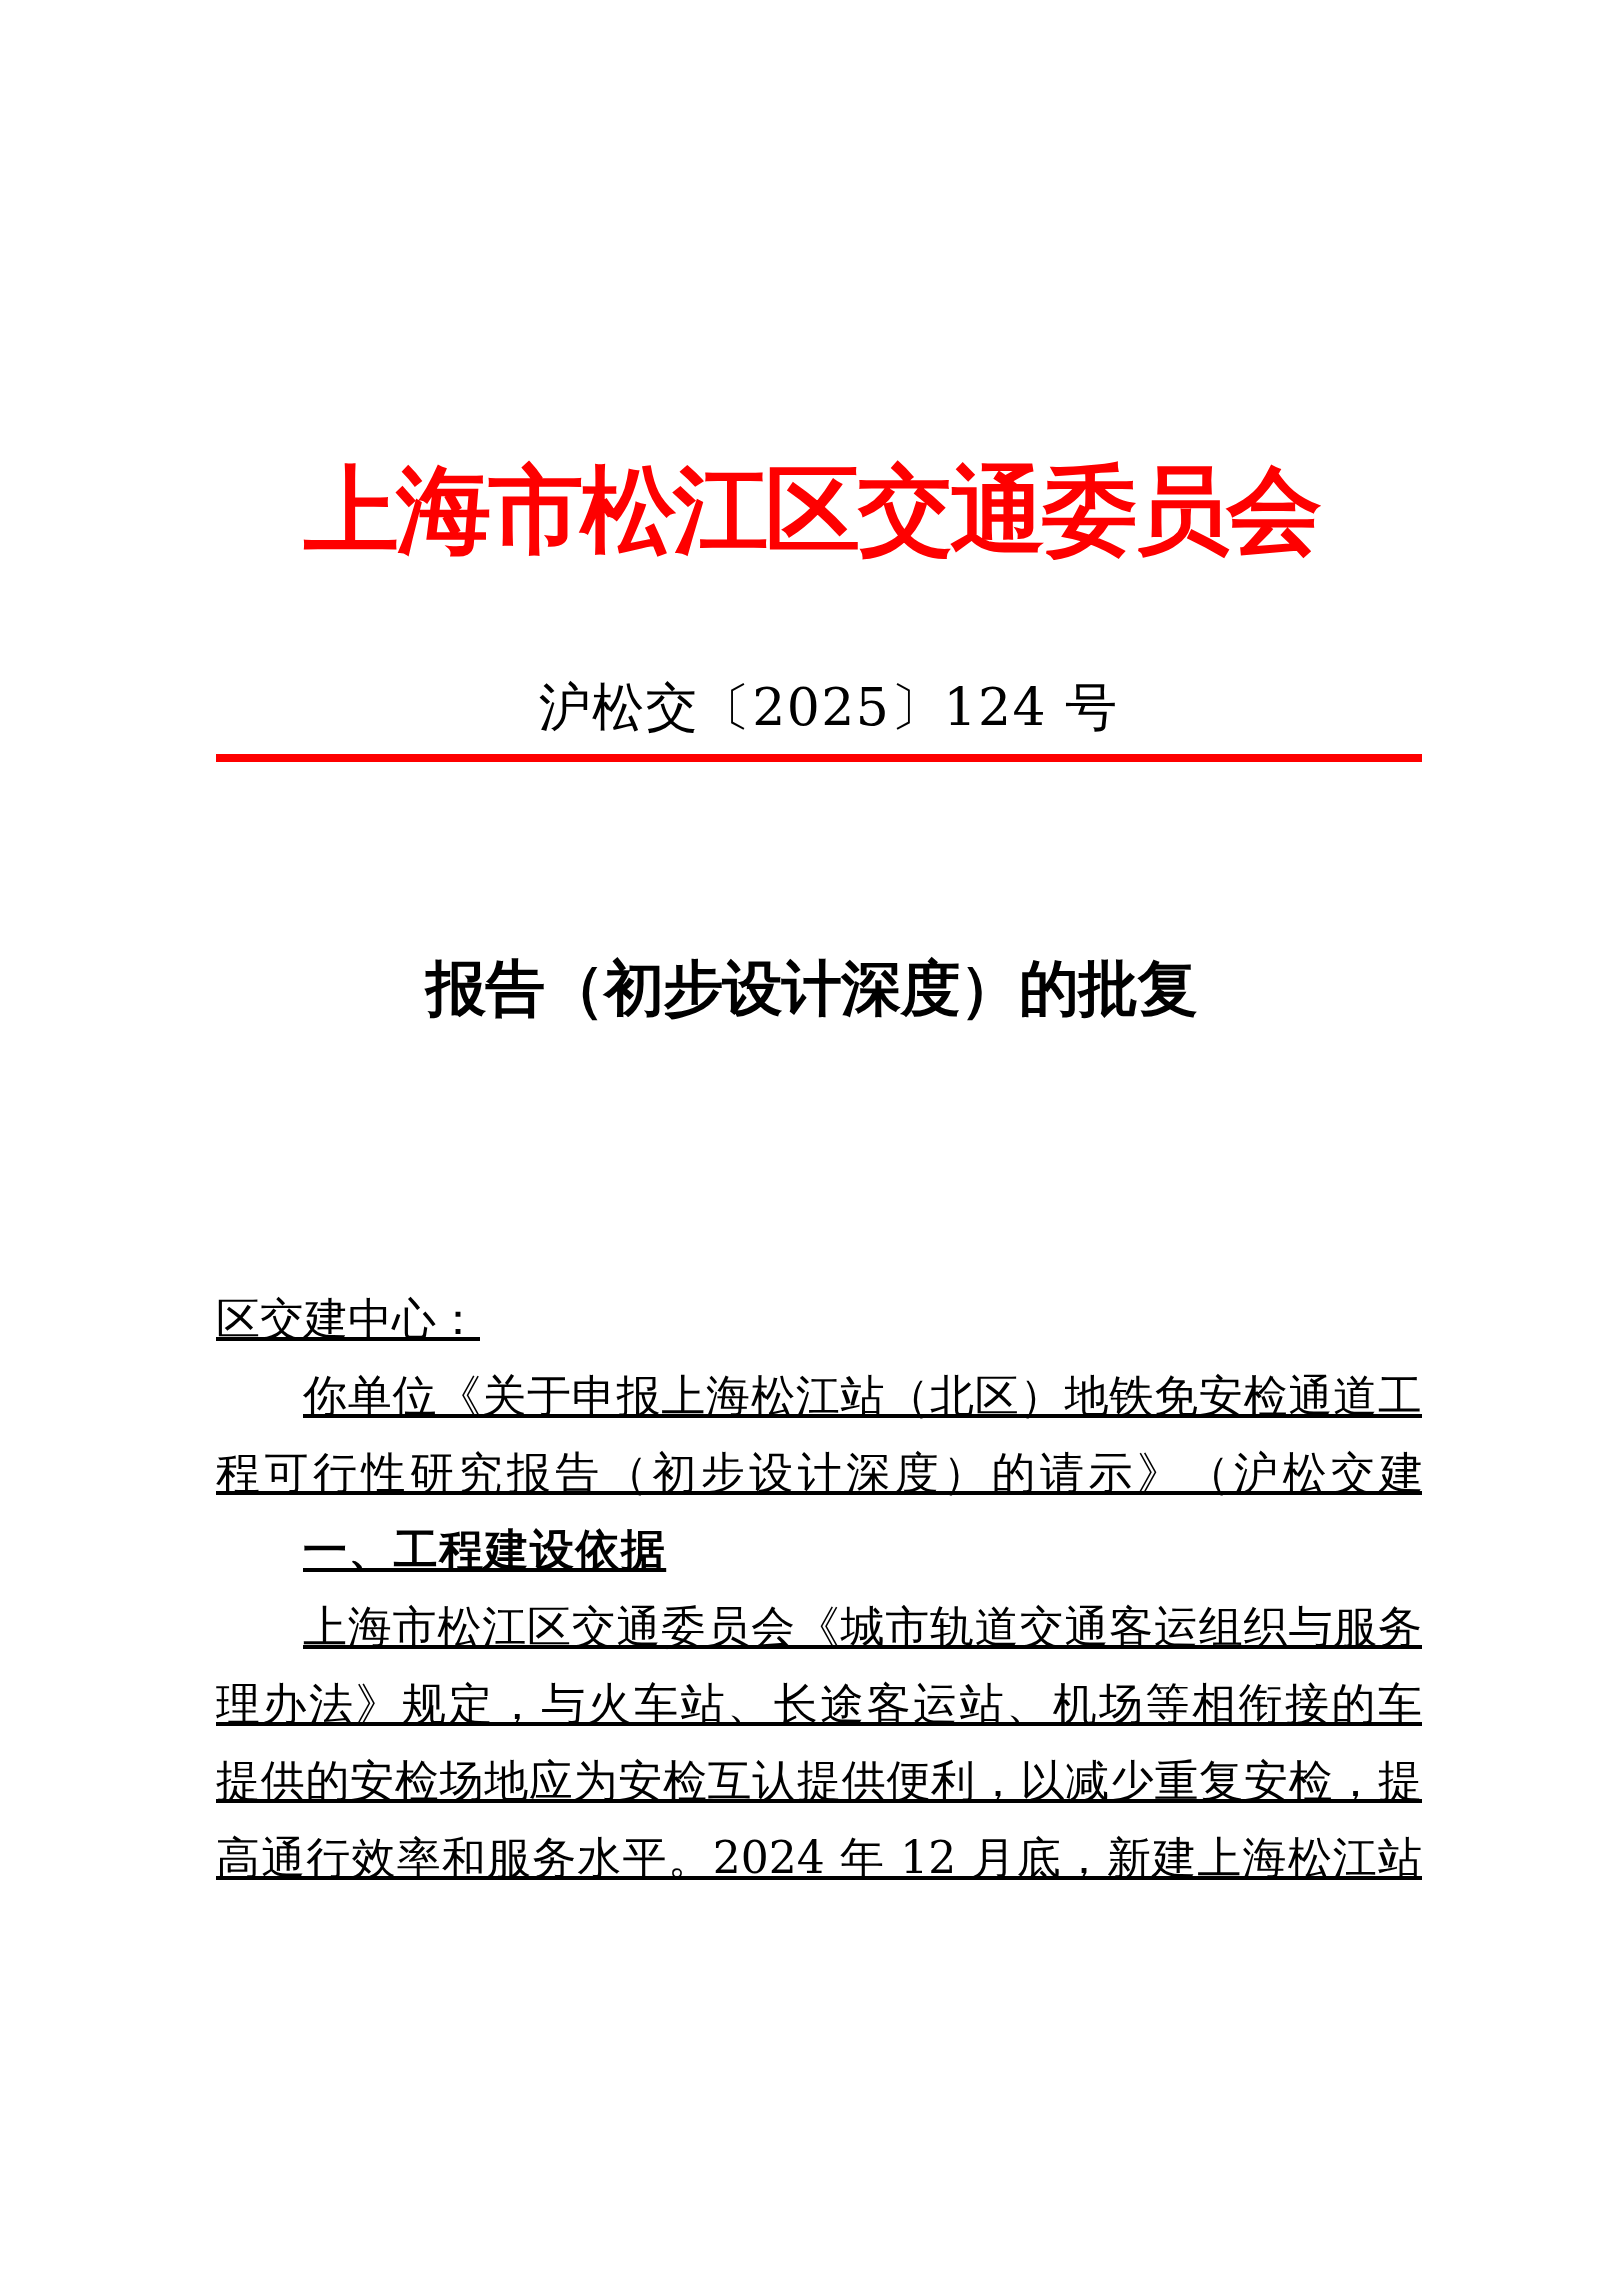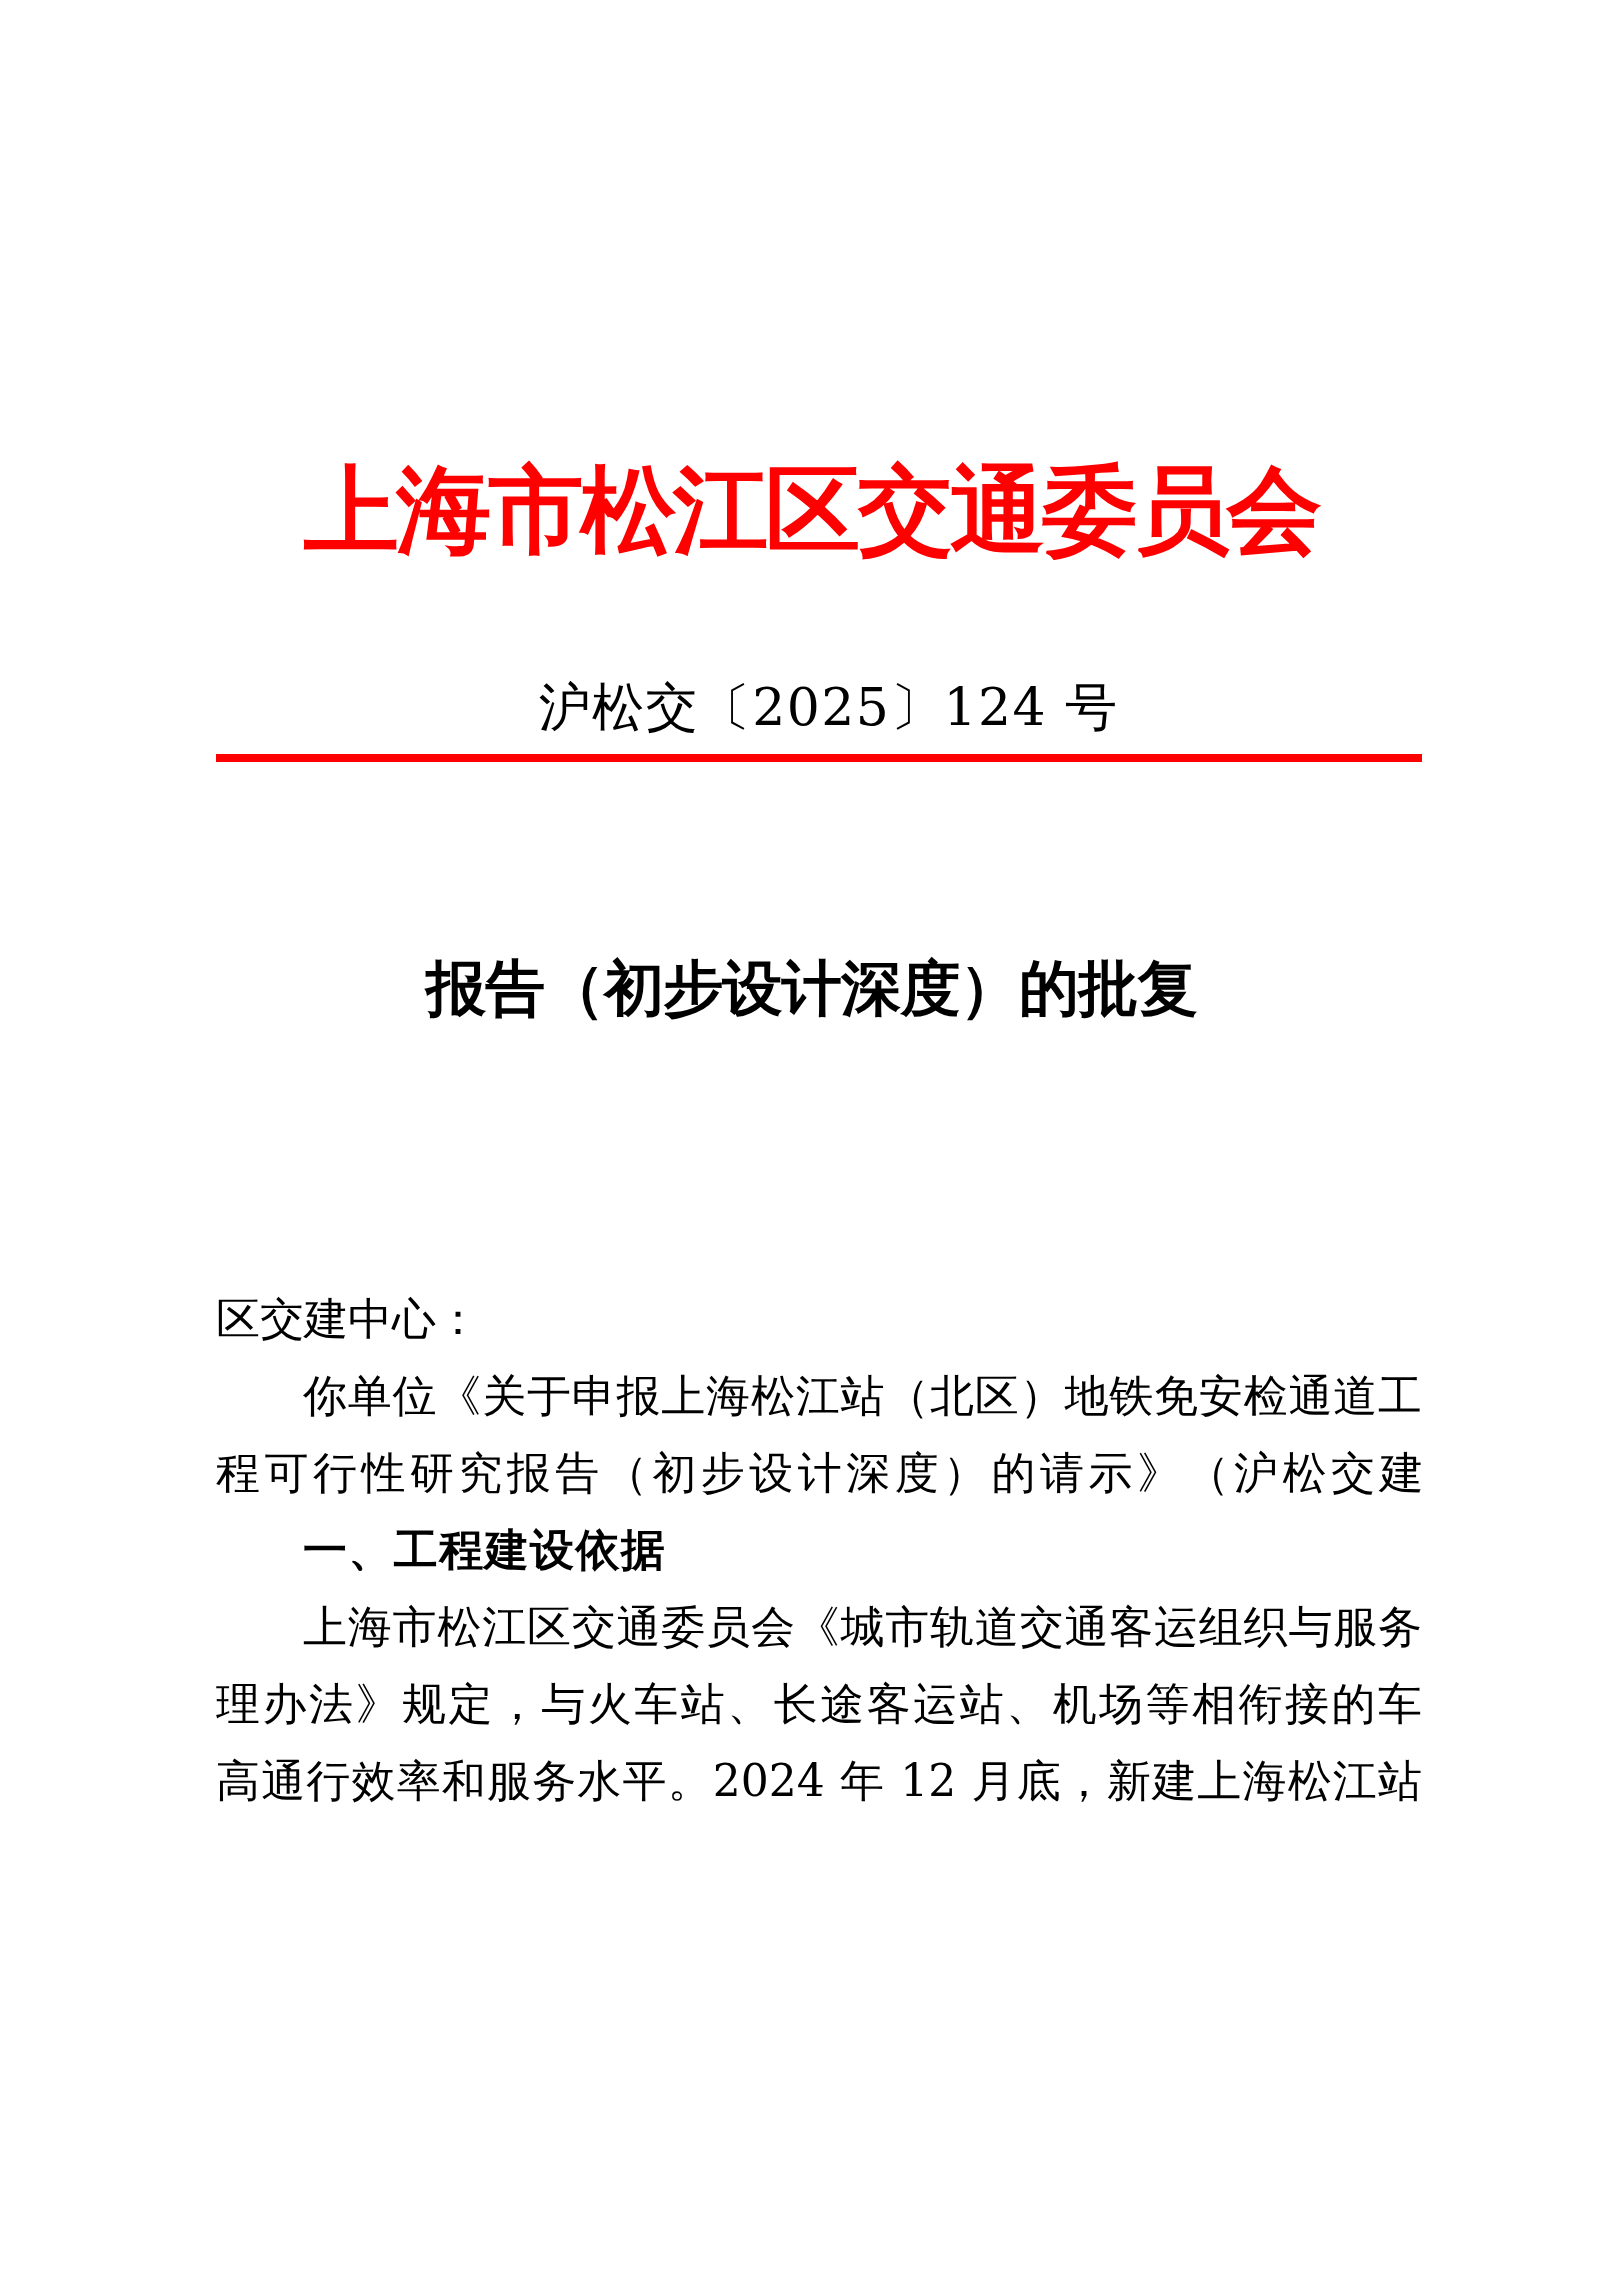--- a/index.html
+++ b/index.html
@@ -74,20 +74,21 @@
     left: 216px;
     width: 1206px;
     top: 1280px;
     font-size: 44px;
     line-height: 77px;
     color: #000000;
   }
   .line {
     height: 77px;
     overflow: hidden;
+    text-decoration: underline;
   }
   .indent { text-indent: 87px; }
   .just {
     text-align: justify;
     text-align-last: justify;
   }
   .squeeze { letter-spacing: -1.4px; }
   .heading {
     font-family: "DejaVu Sans", "Liberation Sans", sans-serif;
     font-weight: bold;
@@ -120,19 +121,20 @@
     <div class="t-line">报告（初步设计深度）的批复</div>
   </div>
 
   <div class="body-text">
     <div class="line">区交建中心：</div>
     <div class="line indent just">你单位《关于申报上海松江站（北区）地铁免安检通道工</div>
     <div class="line just squeeze">程可行性研究报告（初步设计深度）的请示》（沪松交建〔2025〕</div>
     <div class="line indent heading">一、工程建设依据</div>
     <div class="line indent just">上海市松江区交通委员会《城市轨道交通客运组织与服务管</div>
     <div class="line just">理办法》规定，与火车站、长途客运站、机场等相衔接的车站，</div>
+    <div class="line just">提供的安检场地应为安检互认提供便利，以减少重复安检，提</div>
     <div class="line just">高通行效率和服务水平。2024 年 12 月底，新建上海松江站建</div>
   </div>
 
   <div class="page-number">- 1 -</div>
 
 </div>
 
 
 </body></html>

